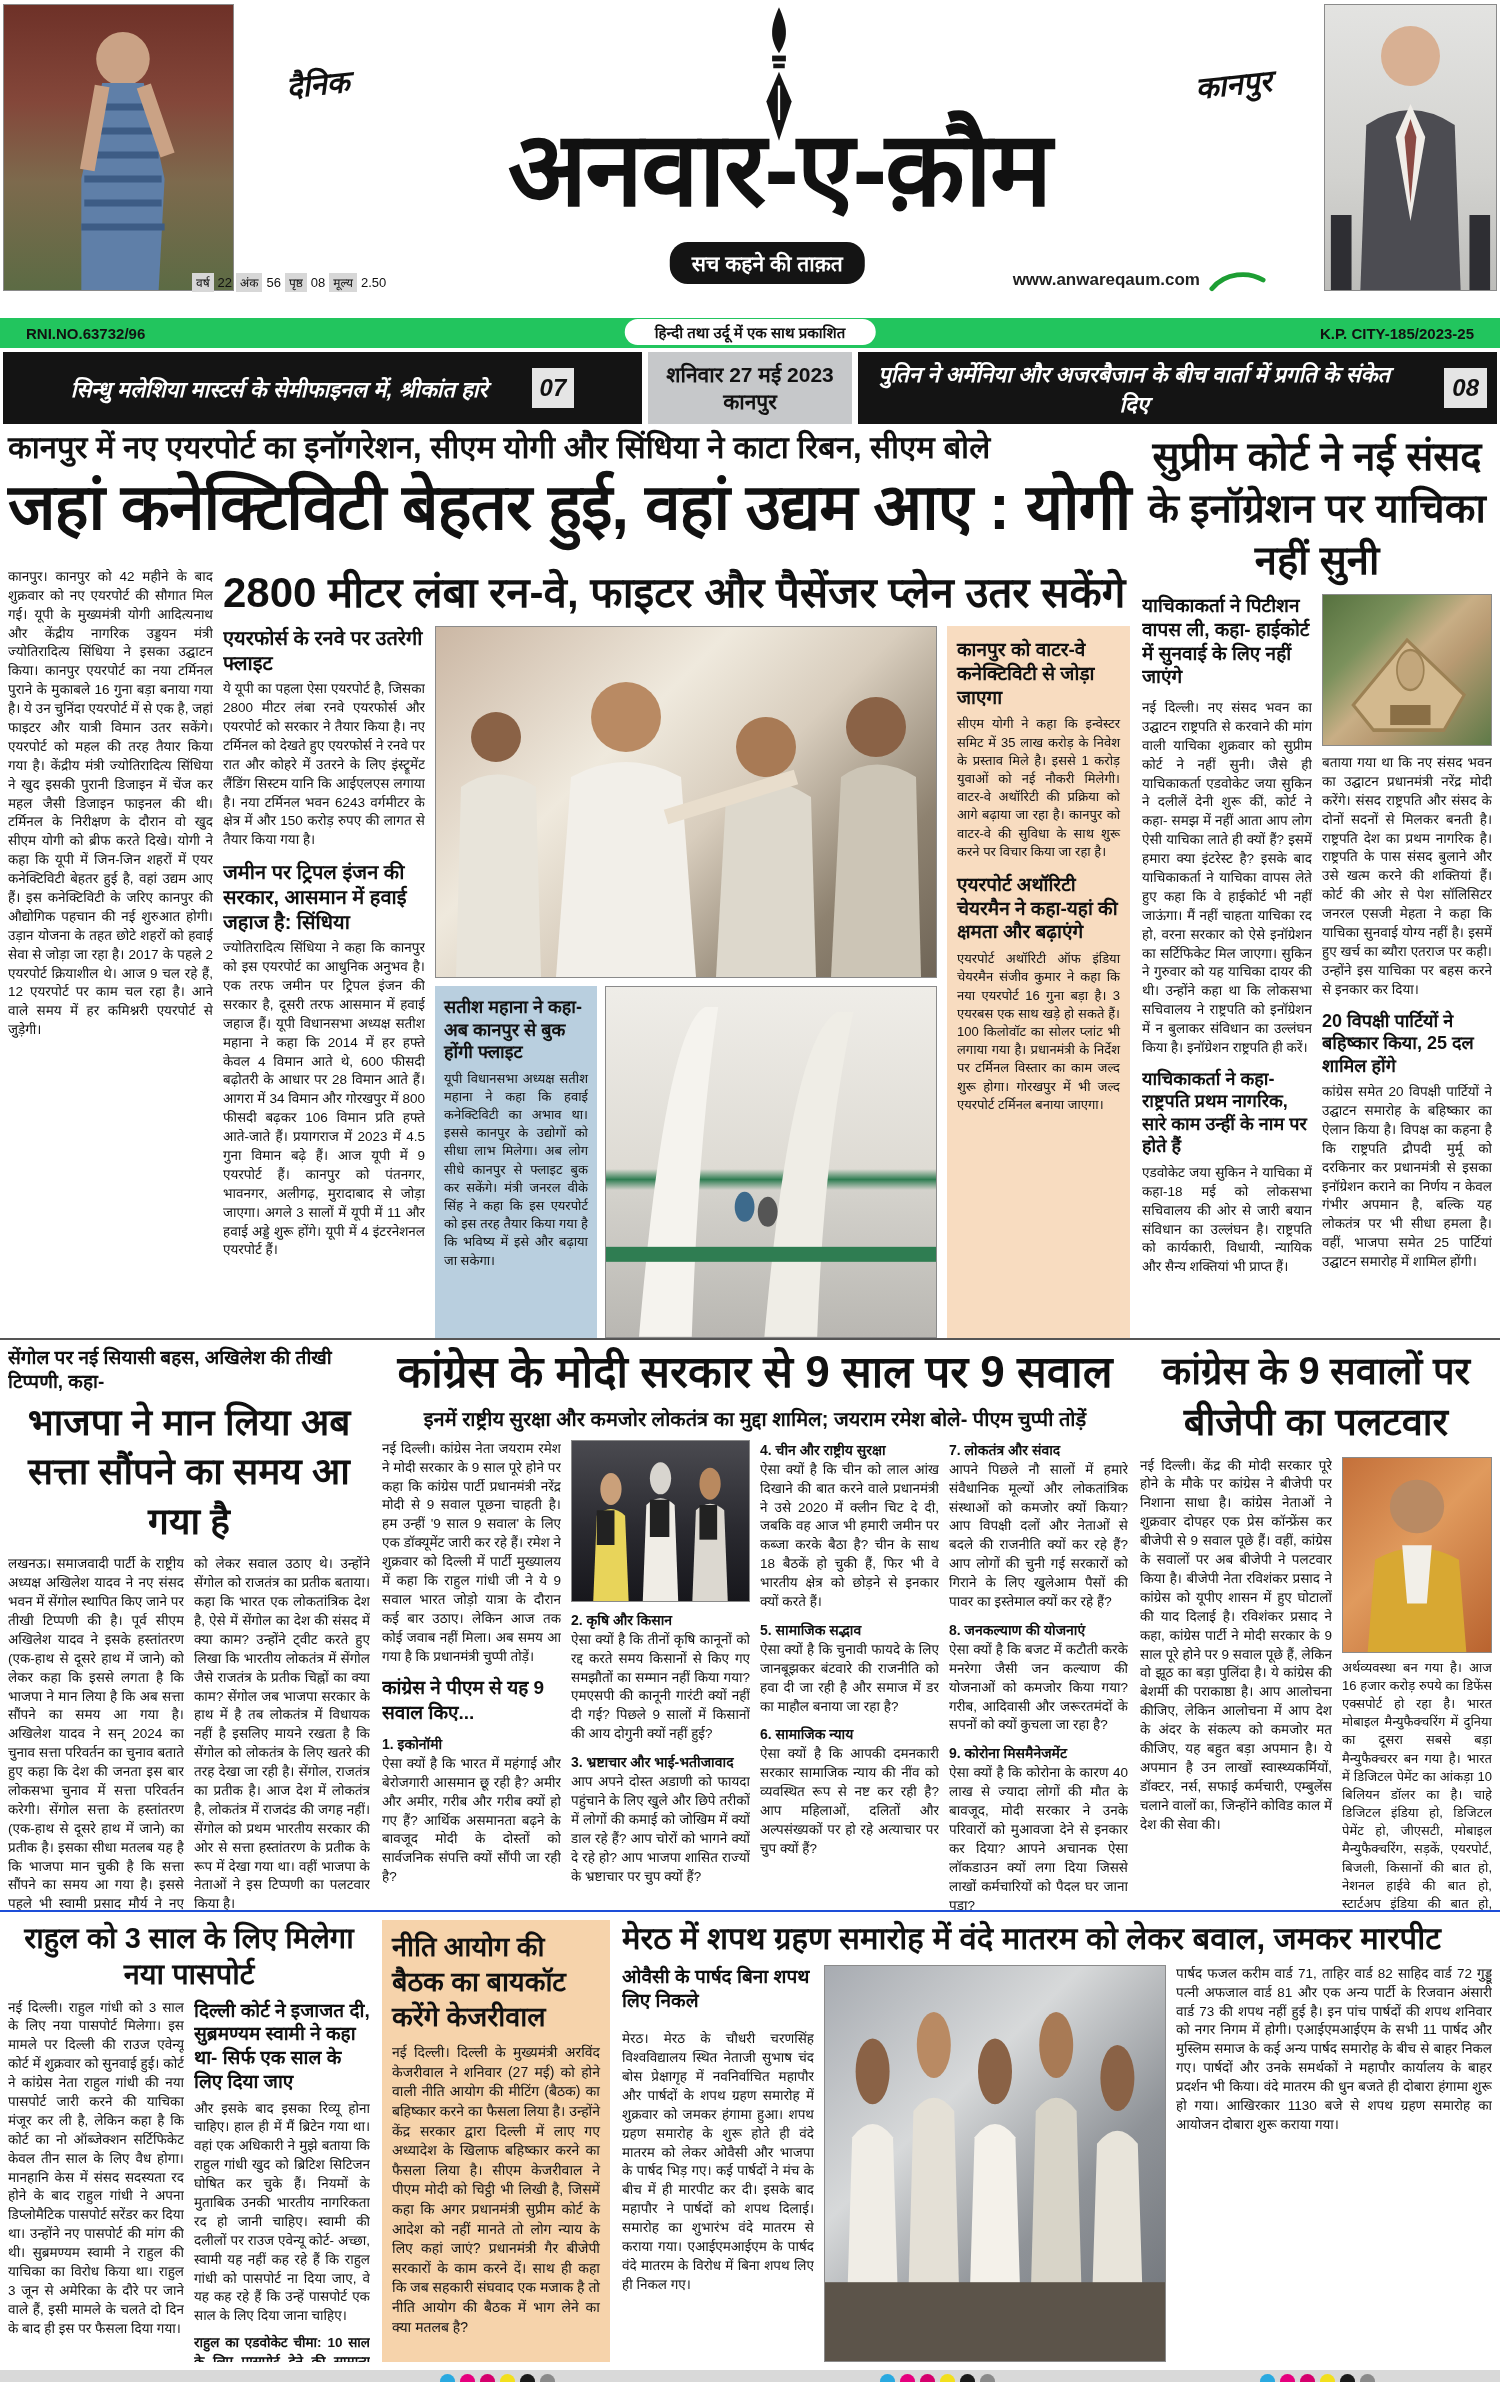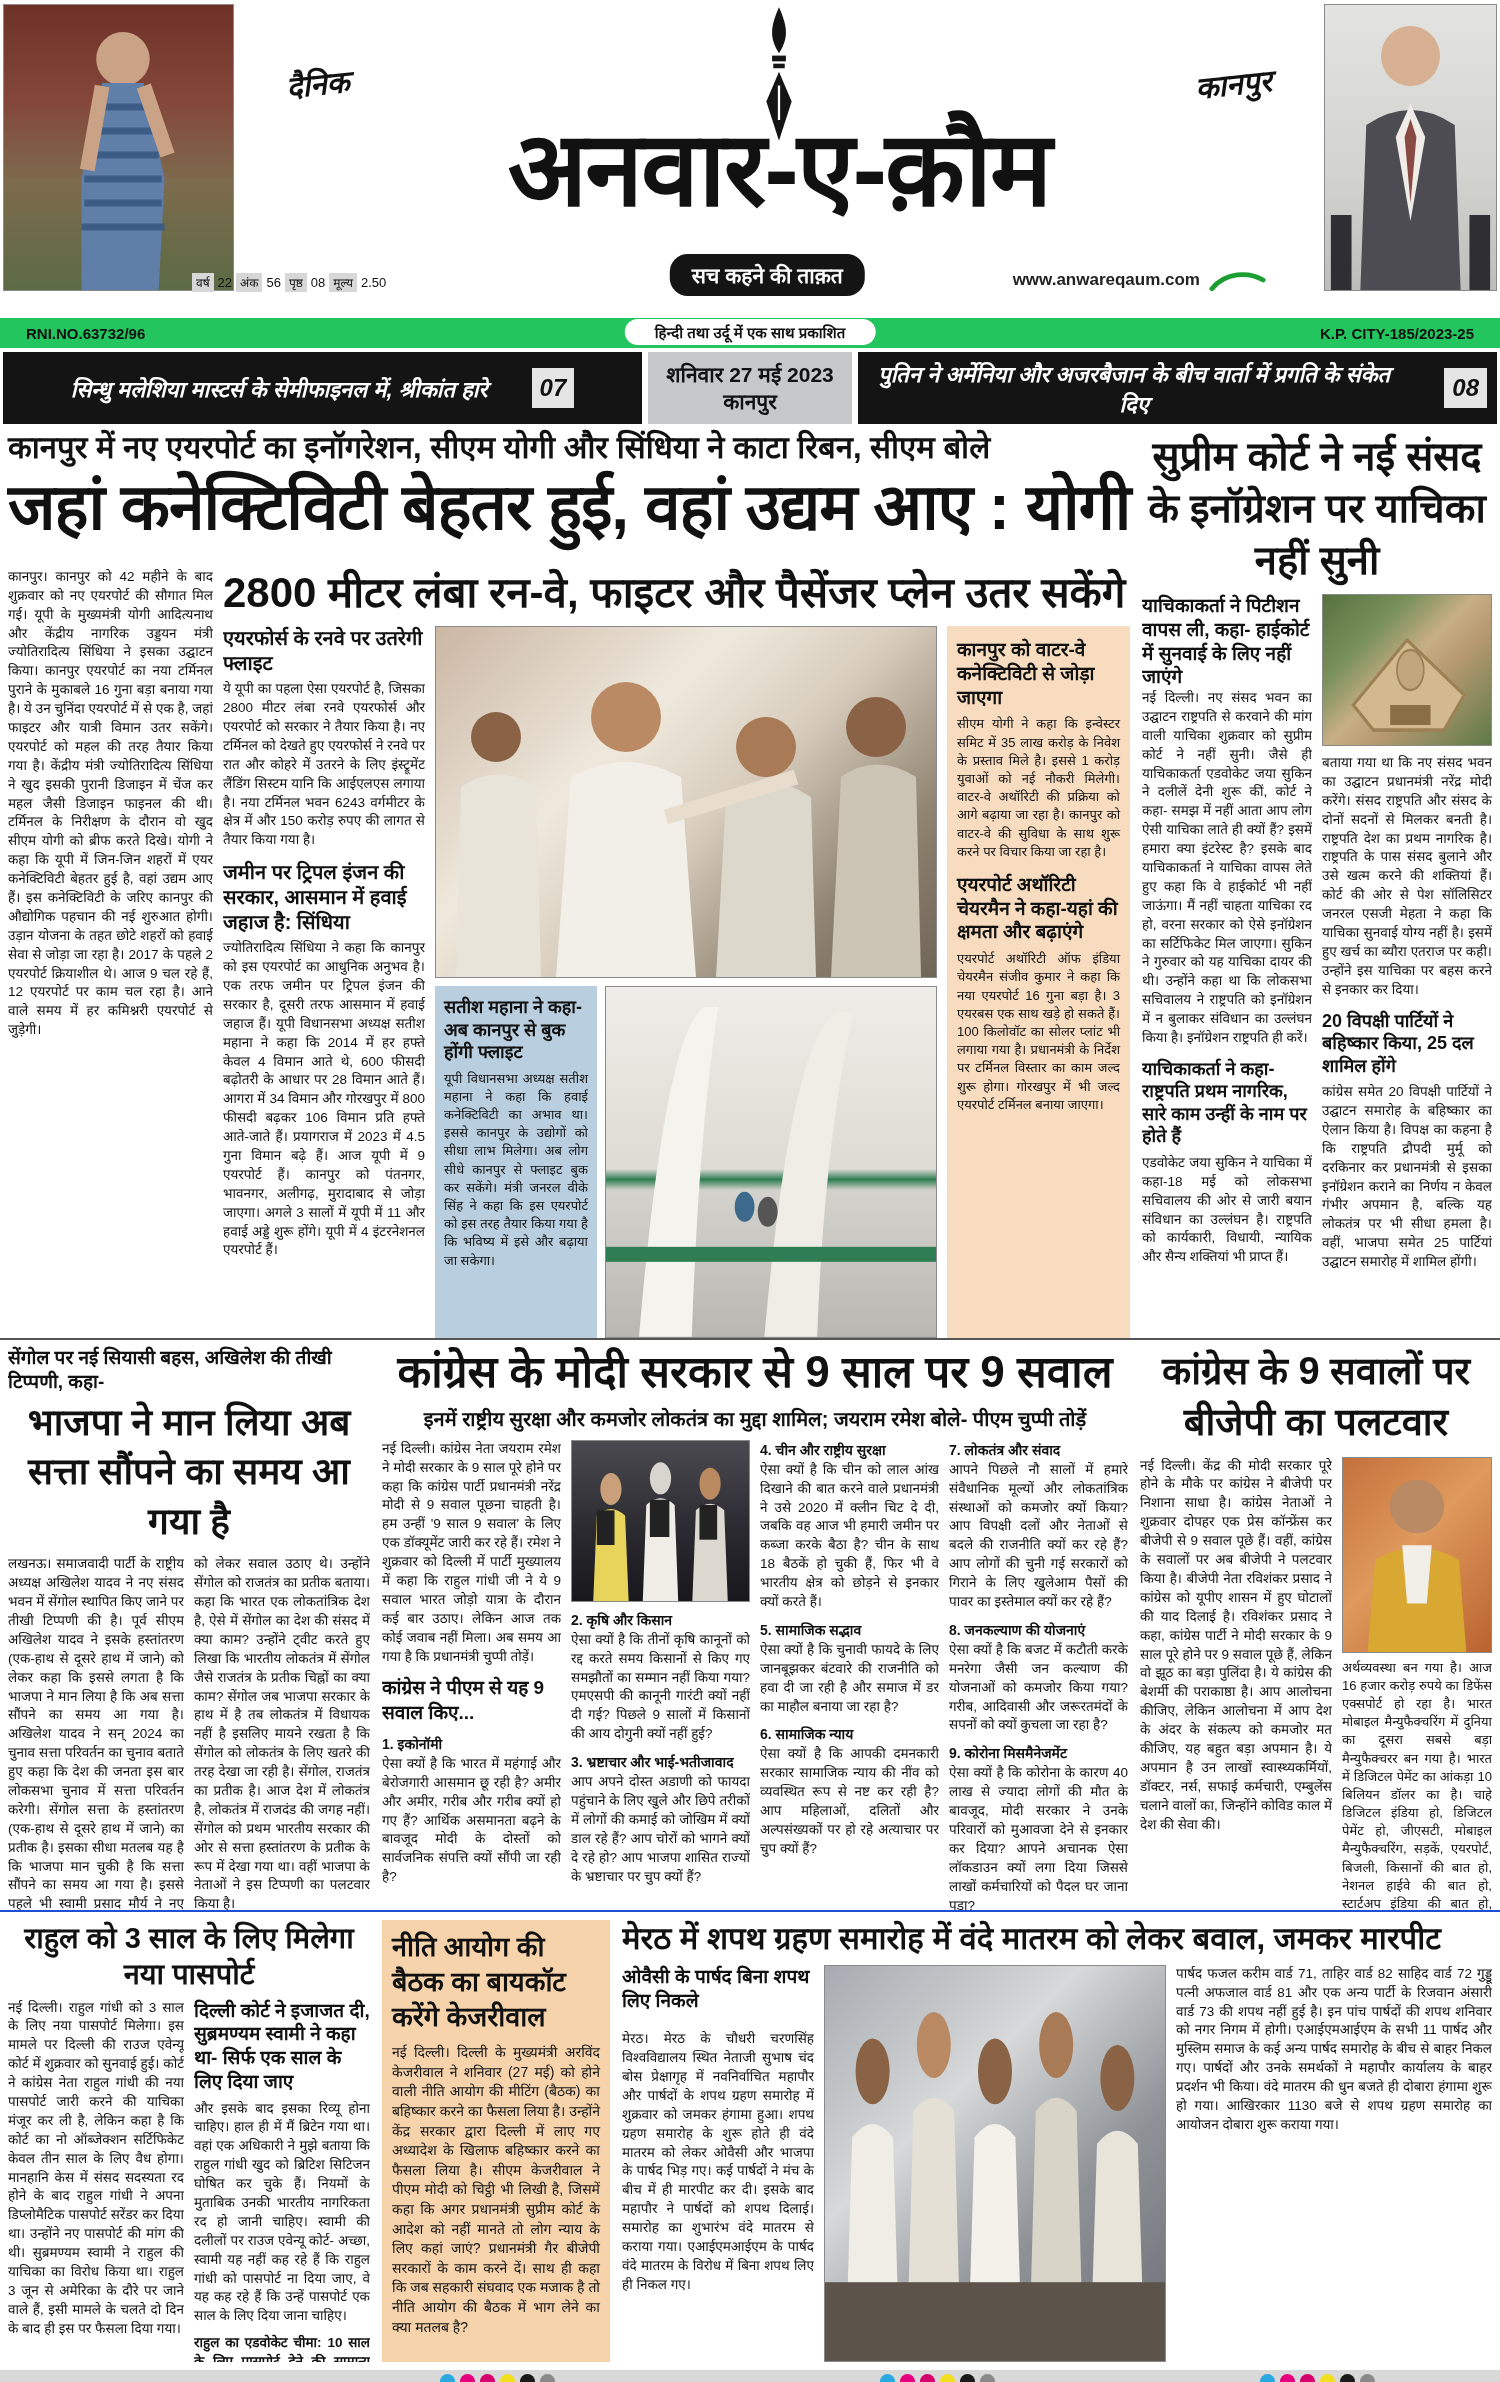--- a/index.html
+++ b/index.html
@@ -24,21 +24,21 @@
   .ph-sindhu.pos { position:absolute; left:3px; top:4px; width:231px; height:287px; }
   .ph-putin.pos { position:absolute; right:3px; top:4px; width:173px; height:287px; }
   .mast-center { position:absolute; left:240px; right:182px; top:0; height:100%; }
   .mast-row1 { display:flex; justify-content:space-between; align-items:flex-end; padding:0 46px; height:104px; }
   .side-word { font-size:30px; font-weight:bold; font-style:italic; transform:rotate(-6deg); }
   .nib { position:absolute; left:50%; top:4px; transform:translateX(-50%); height:140px; width:46px; z-index:2; }
   .mast-title { font-size:104px; font-weight:800; text-align:center; line-height:1.25; letter-spacing:-2px; white-space:nowrap; }
   .mast-row3 { position:relative; height:66px; }
   .issue-info { position:absolute; left:-48px; bottom:8px; font-size:13px; display:flex; gap:4px; align-items:center; }
   .chip { background:#d7d7d7; padding:1px 4px; font-size:12px; }
-  .tagline { position:absolute; left:50%; transform:translateX(-56%); bottom:4px; background:#141414; color:#fff; font-weight:bold; font-size:21px; padding:7px 22px; border-radius:18px; white-space:nowrap; }
+  .tagline { position:absolute; left:50%; transform:translateX(-56%); bottom:16px; background:#141414; color:#fff; font-weight:bold; font-size:21px; padding:7px 22px; border-radius:18px; white-space:nowrap; }
   .website { position:absolute; right:118px; bottom:10px; font-size:17px; font-weight:bold; color:#222; }
   .swoosh { position:absolute; right:52px; bottom:6px; width:58px; height:26px; }
 
   
   .graybar { height:30px; background:#22c55e; display:flex; align-items:center; justify-content:space-between; padding:0 26px; font-size:15px; font-weight:bold; position:relative; }
   .bilingual { position:absolute; left:50%; transform:translateX(-50%); top:1px; background:#fff; border-radius:13px; padding:3px 30px; font-size:15px; font-weight:bold; }
 
   
   .earstrip { display:flex; gap:6px; padding:4px 3px 2px 3px; height:78px; }
   .ear-black { background:#141414; color:#fff; flex:1; display:flex; align-items:center; justify-content:center; gap:12px; font-size:22px; font-weight:bold; padding:0 10px; text-align:center;font-style:italic; }
@@ -69,21 +69,21 @@
   .ph-terminal.sz { flex:1; }
   .lead-orange { flex:1; background:#f8dcc0; padding:12px 10px; overflow:hidden; }
   .lead-orange .subhd { font-size:19px; margin-bottom:6px; }
   .lead-orange .body-txt { margin-bottom:12px; font-size:13px; }
 
   
   .main-right { flex:1; display:flex; flex-direction:column; overflow:hidden; }
   .sc-head { font-size:40px; font-weight:800; text-align:center; line-height:1.3; }
   .sc-cols { display:flex; gap:10px; flex:1; margin-top:8px; overflow:hidden; }
   .sc-col { flex:1; overflow:hidden; }
-  .sc-sub { font-size:19px; margin-bottom:0; }
+  .sc-sub { font-size:19px; margin-bottom:10px; }
   .sc-bold { font-size:18px; margin:10px 0 6px 0; }
   .ph-parliament.sz { height:152px; margin-bottom:8px; }
 
   
   .middle { display:flex; gap:12px; padding:6px 8px 0 8px; height:572px; border-top:2px solid #555; }
   .mid-left { width:362px; display:flex; flex-direction:column; overflow:hidden; }
   .sengol-kicker { font-size:19px; font-weight:bold; line-height:1.25; }
   .sengol-head { font-size:37px; font-weight:800; text-align:center; line-height:1.35; margin:4px 0 8px 0; }
   .two-col { display:flex; gap:10px; flex:1; overflow:hidden; }
   .two-col > div { flex:1; overflow:hidden; }

